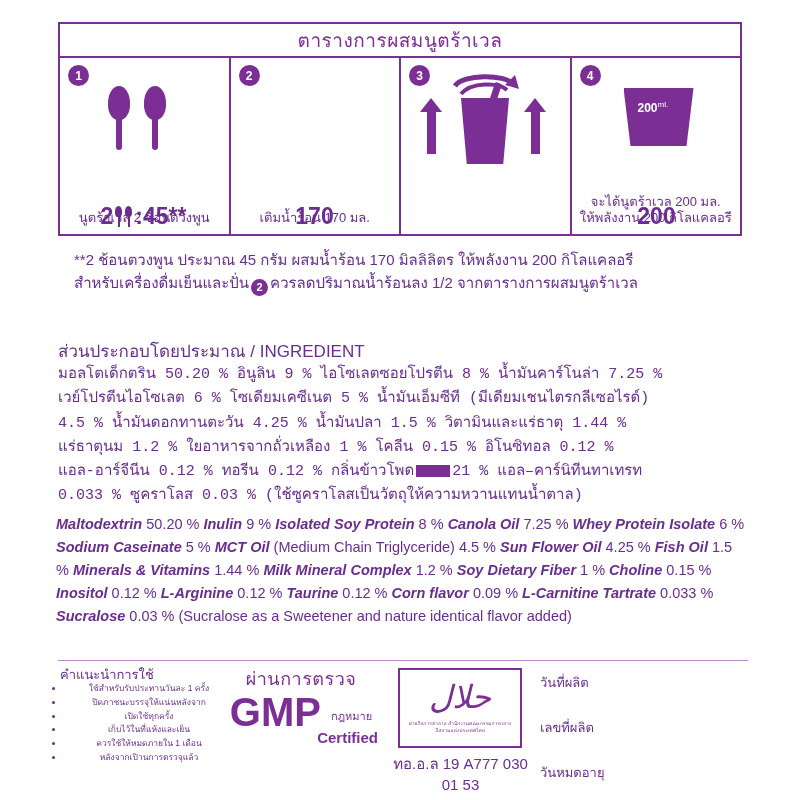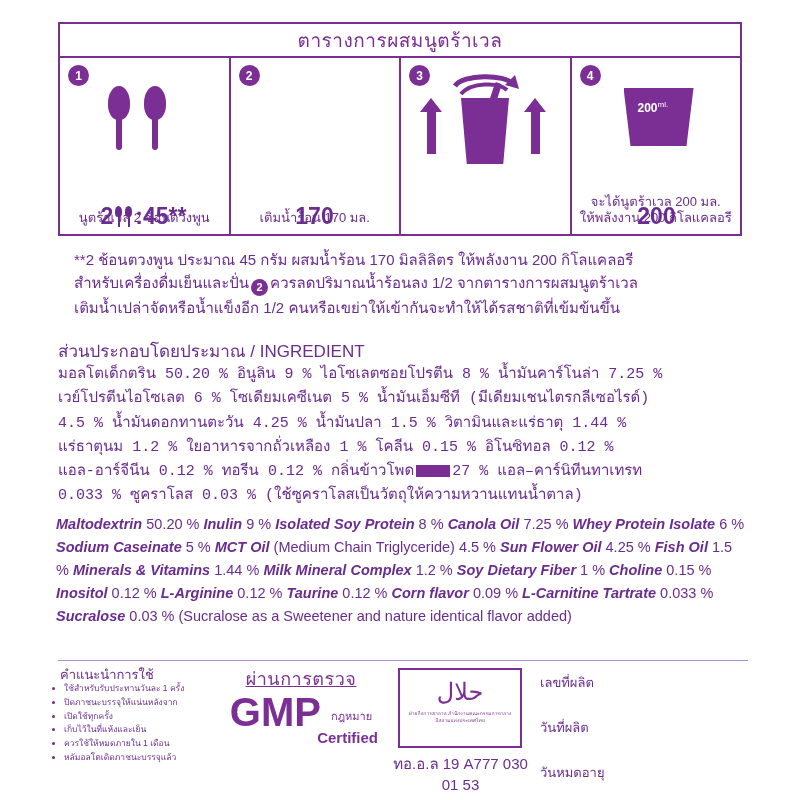--- a/index.html
+++ b/index.html
@@ -323,34 +323,34 @@
   }
   .advice-list {
     position: absolute;
     left: 52px; top: 682px;
     width: 170px;
     margin: 0;
     padding: 0 0 0 12px;
     font-size: 8.5px;
     line-height: 1.5;
     color: #6a2d8f;
+    text-align: center;
   }
   .advice-list li { margin-bottom: 1px; }
 
   .gmp-block {
     position: absolute;
     left: 216px; top: 664px;
     width: 170px;
     text-align: center;
     color: #7b2f94;
   }
   .gmp-pass {
     font-size: 18px;
     letter-spacing: .5px;
-    text-decoration: underline;
   }
   .gmp-main {
     font-size: 40px;
     font-weight: bold;
     line-height: .95;
     display: inline-block;
   }
   .gmp-law {
     font-size: 11px;
     display: inline-block;
@@ -368,24 +368,25 @@
   .halal {
     position: absolute;
     left: 398px; top: 668px;
     width: 124px;
     height: 80px;
     border: 2px solid #7b2f94;
     box-sizing: border-box;
     text-align: center;
   }
   .halal .ar {
-    font-size: 24px;
+    font-size: 32px;
     color: #7b2f94;
     margin-top: 8px;
     letter-spacing: 1px;
+    font-style: italic;
   }
   .halal .sub {
     font-size: 5px;
     color: #7b2f94;
     line-height: 1.35;
     padding: 4px 4px 0;
   }
   .fda-code {
     position: absolute;
     left: 388px; top: 752px;
@@ -465,65 +466,64 @@
     <div class="value-cell">170</div>
     <div class="value-cell"></div>
     <div class="value-cell">200</div>
   </div>
 
   <div class="note">
     <div>**2 ช้อนตวงพูน ประมาณ 45 กรัม ผสมน้ำร้อน 170 มิลลิลิตร ให้พลังงาน 200 กิโลแคลอรี</div>
     <div>
       <span>สำหรับเครื่องดื่มเย็นและปั่น</span><span class="inline-circle">2</span><span>ควรลดปริมาณน้ำร้อนลง 1/2 จากตารางการผสมนูตร้าเวล</span>
     </div>
-    <div>เติมน้ำเปล่าจัดหรือน้ำแข็งอีก 1/2 คนหรือเขย่าให้เข้ากันจะทำให้ได้รสชาติที่เข้มข้นขึ้น</div>
   </div>
 
   <div class="ingredient-head">ส่วนประกอบโดยประมาณ / INGREDIENT</div>
 
   <div class="thai-ing">
     <div>มอลโตเด็กตริน 50.20 %  อินูลิน 9 %  ไอโซเลตซอยโปรตีน 8 %  น้ำมันคาร์โนล่า 7.25 %</div>
     <div>เวย์โปรตีนไอโซเลต 6 %  โซเดียมเคซีเนต 5 %  น้ำมันเอ็มซีที (มีเดียมเชนไตรกลีเซอไรด์)</div>
     <div>4.5 %  น้ำมันดอกทานตะวัน 4.25 %  น้ำมันปลา 1.5 %  วิตามินและแร่ธาตุ 1.44 %</div>
     <div>แร่ธาตุนม 1.2 %  ใยอาหารจากถั่วเหลือง 1 %  โคลีน 0.15 %  อิโนซิทอล 0.12 %</div>
     <div>
-      <span>แอล-อาร์จีนีน 0.12 %  ทอรีน 0.12 %  กลิ่นข้าวโพด</span><span class="redact"></span><span>27 %  แอล–คาร์นิทีนทาเทรท</span>
+      <span>แอล-อาร์จีนีน 0.12 %  ทอรีน 0.12 %  กลิ่นข้าวโพด</span><span class="redact"></span><span>21 %  แอล–คาร์นิทีนทาเทรท</span>
     </div>
     <div>0.033 %  ซูคราโลส 0.03 %  (ใช้ซูคราโลสเป็นวัตถุให้ความหวานแทนน้ำตาล)</div>
   </div>
 
   <div class="eng-ing">
     <span id="eng-ing-slot"><b>Maltodextrin</b><span class="plain"> 50.20 % </span><b>Inulin</b><span class="plain"> 9 % </span><b>Isolated Soy Protein</b><span class="plain"> 8 % </span><b>Canola Oil</b><span class="plain"> 7.25 % </span><b>Whey Protein Isolate</b><span class="plain"> 6 % </span><b>Sodium Caseinate</b><span class="plain"> 5 % </span><b>MCT Oil</b><span class="plain"> (Medium Chain Triglyceride) 4.5 % </span><b>Sun Flower Oil</b><span class="plain"> 4.25 % </span><b>Fish Oil</b><span class="plain"> 1.5 % </span><b>Minerals &amp; Vitamins</b><span class="plain"> 1.44 % </span><b>Milk Mineral Complex</b><span class="plain"> 1.2 % </span><b>Soy Dietary Fiber</b><span class="plain"> 1 % </span><b>Choline</b><span class="plain"> 0.15 % </span><b>Inositol</b><span class="plain"> 0.12 % </span><b>L-Arginine</b><span class="plain"> 0.12 % </span><b>Taurine</b><span class="plain"> 0.12 % </span><b>Corn flavor</b><span class="plain"> 0.09 % </span><b>L-Carnitine Tartrate</b><span class="plain"> 0.033 % </span><b>Sucralose</b><span class="plain"> 0.03 % </span><span class="plain">(Sucralose as a Sweetener and nature identical flavor added)</span></span>
   </div>
 
   <div class="divider"></div>
 
   <div class="advice-title">คำแนะนำการใช้</div>
   <ul class="advice-list" id="advice-list">
       <li>ใช้สำหรับรับประทานวันละ 1 ครั้ง</li>
       <li>ปิดภาชนะบรรจุให้แน่นหลังจาก</li>
       <li>เปิดใช้ทุกครั้ง</li>
       <li>เก็บไว้ในที่แห้งและเย็น</li>
       <li>ควรใช้ให้หมดภายใน 1 เดือน</li>
-      <li>หลัมอลโตเดิดภาชนะบรรจุแล้ว</li>
+      <li>หลังจากเปิานการตรวจุแล้ว</li>
     </ul>
 
   <div class="gmp-block">
     <div class="gmp-pass">ผ่านการตรวจ</div>
     <div>
       <span class="gmp-main">GMP</span><span class="gmp-law">กฎหมาย</span>
     </div>
     <div class="gmp-cert">Certified</div>
   </div>
 
   <div class="halal">
     <div class="ar">حلال</div>
     <div class="sub">ฝ่ายกิจการฮาลาล สำนักงานคณะกรรมการกลางอิสลามแห่งประเทศไทย</div>
   </div>
   <div class="fda-code">ทอ.อ.ล 19 A777 030 01 53</div>
 
   <div class="right-fields">
+    <div>วันที่ผลิต</div>
     <div>เลขที่ผลิต</div>
-    <div>วันที่ผลิต</div>
     <div>วันหมดอายุ</div>
   </div>
 
 </div>
 
 </body></html>

